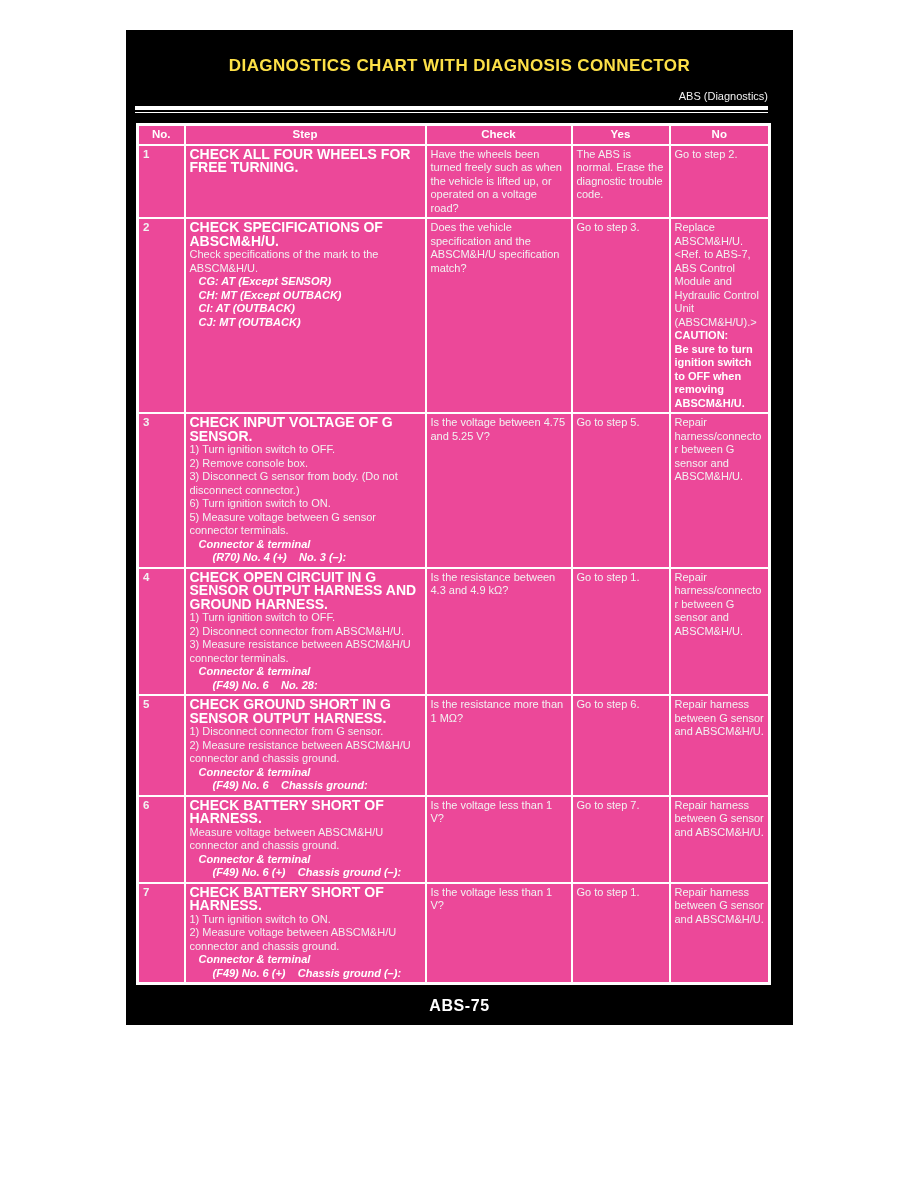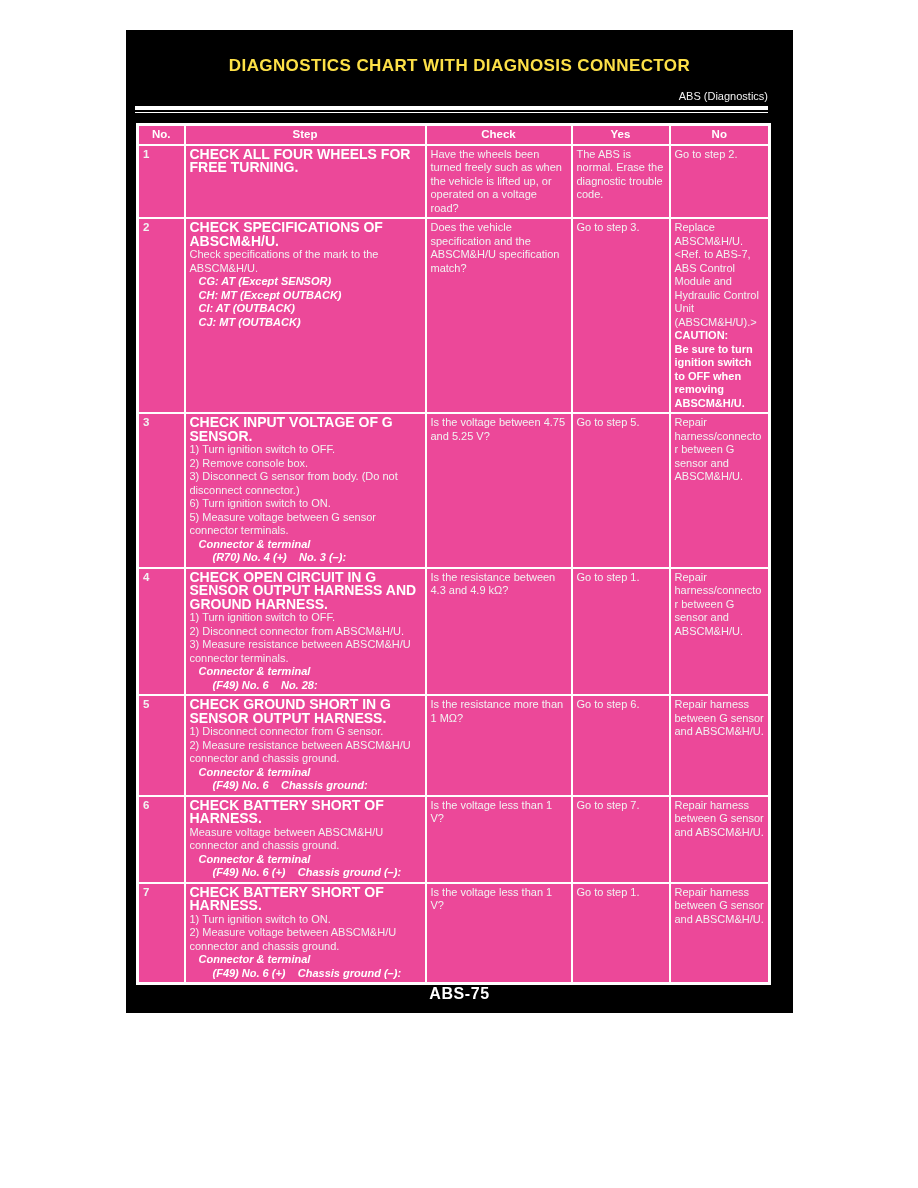--- a/index.html
+++ b/index.html
@@ -45,21 +45,21 @@
   tbody tr:nth-child(6) td{height:69px;}
   tbody tr:nth-child(7) td{height:83px;}
   .row-num{font-weight:bold;font-size:11.5px;}
   .step-title{font-weight:bold;font-size:14px;line-height:13.5px;color:#ffffff;}
   .ln-r{font-weight:normal;}
   .ln-b{font-weight:bold;color:#ffffff;}
   .ln-bi{font-weight:bold;font-style:italic;padding-left:9px;color:#ffffff;}
   .ln-bi2{font-weight:bold;font-style:italic;padding-left:23px;white-space:pre-wrap;color:#ffffff;}
   .footer{
     text-align:center;font-weight:bold;font-size:16px;letter-spacing:.6px;
-    color:#ffffff;
+    margin-top:12px;color:#ffffff;
   }
 </style>
 </head>
 <body>
 
 <div class="page">
   <div class="title">DIAGNOSTICS CHART WITH DIAGNOSIS CONNECTOR</div>
   <div class="subtitle">ABS (Diagnostics)</div>
   <div class="rule">
     <div class="rule-thick"></div>

